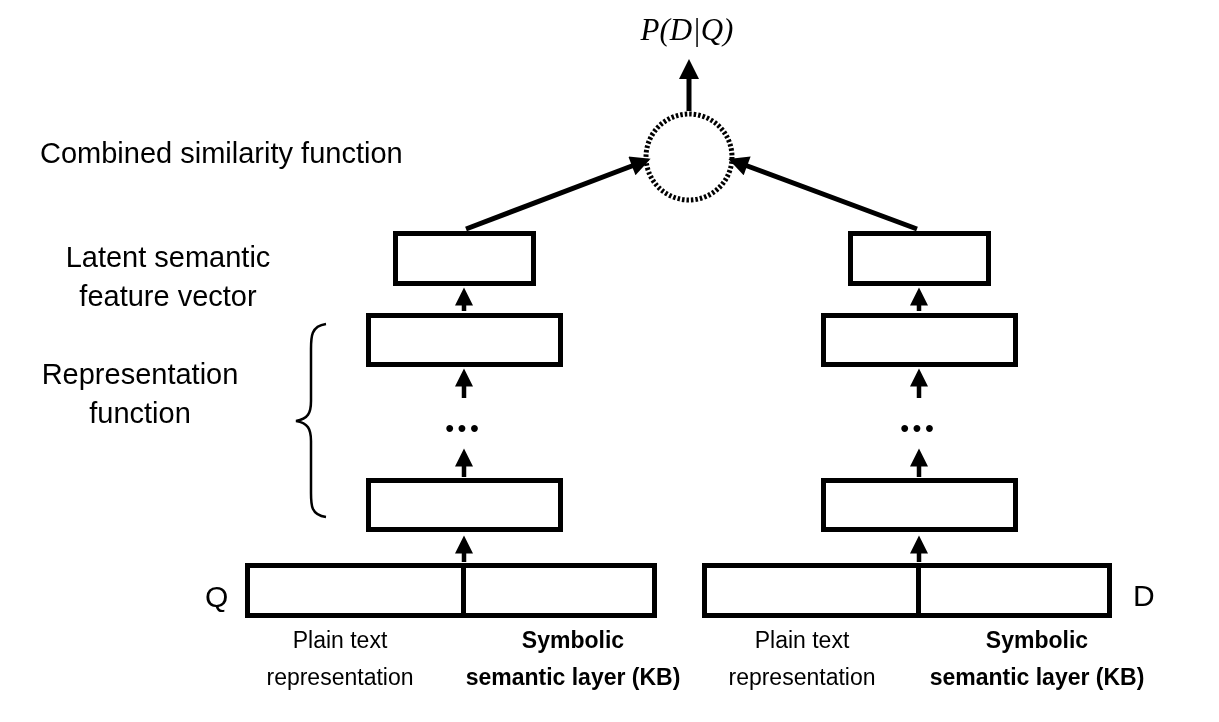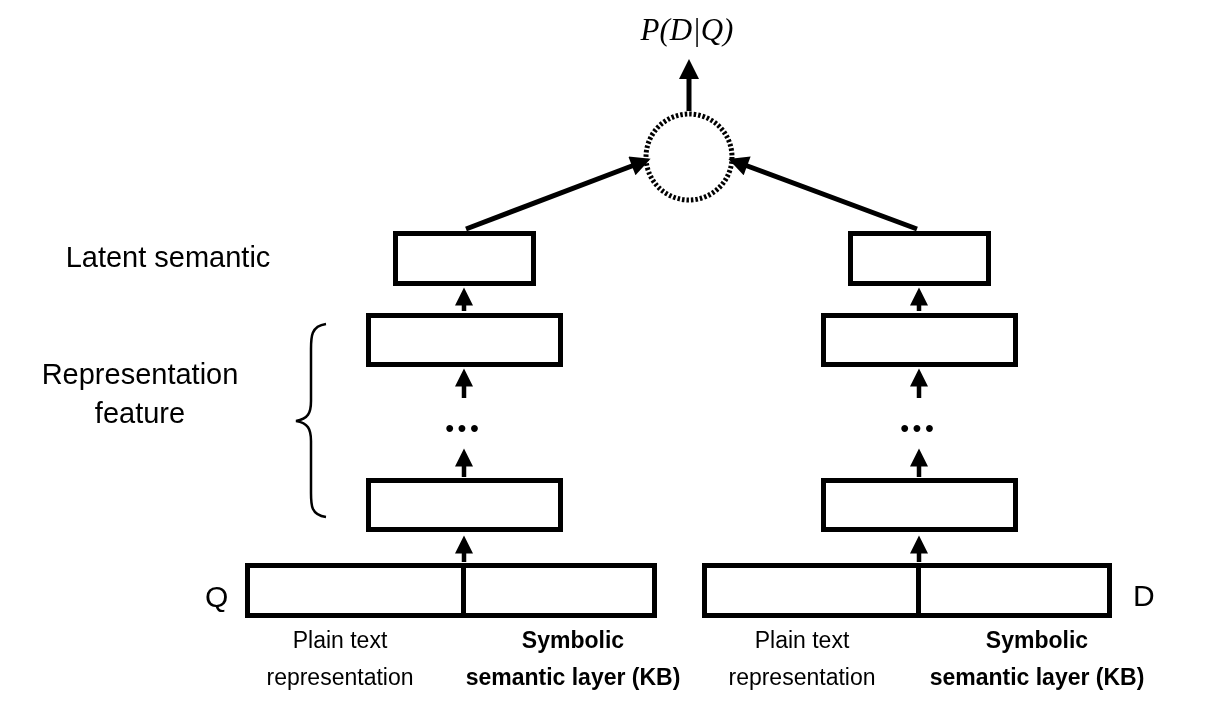--- a/index.html
+++ b/index.html
@@ -100,28 +100,30 @@
     <line x1="919" y1="477" x2="919" y2="454" stroke="#000000" stroke-width="4.5" marker-end="url(#ah)"></line>
     <line x1="919" y1="398" x2="919" y2="374" stroke="#000000" stroke-width="4.5" marker-end="url(#ah)"></line>
     <line x1="919" y1="311" x2="919" y2="293" stroke="#000000" stroke-width="4.5" marker-end="url(#ah)"></line>
 
     <path d="M326,324 C311,326 311,337 311,349 L311,401 C311,413 308,419 296,421
              C308,423 311,429 311,441 L311,493 C311,505 311,515 326,517" fill="none" stroke="#000000" stroke-width="2.5"></path>
   </svg>
 
   <div class="lbl formula" style="left:597px; top:12px; width:180px;">P(D|Q)</div>
 
+  <div class="lbl side-label" style="left:40px; top:134px;">Combined similarity function</div>
 
   <div class="lbl side-label" style="left:48px; top:238px; width:240px;">
     <div>Latent semantic</div>
+    <div>feature vector</div>
   </div>
 
   <div class="lbl side-label" style="left:20px; top:355px; width:240px;">
     <div>Representation</div>
-    <div>feature</div>
+    <div>function</div>
   </div>
 
   <div class="box" style="left:393px; top:231px; width:143px; height:55px;"></div>
   <div class="box" style="left:366px; top:313px; width:197px; height:54px;"></div>
   <div class="dots" style="left:419px; top:416px;">•••</div>
   <div class="box" style="left:366px; top:478px; width:197px; height:54px;"></div>
   <div class="box" style="left:245px; top:563px; width:412px; height:55px;"></div>
   <div class="divider" style="left:461px; top:563px; height:55px;"></div>
   <div class="lbl io-letter" style="left:205px; top:580px;">Q</div>
 

